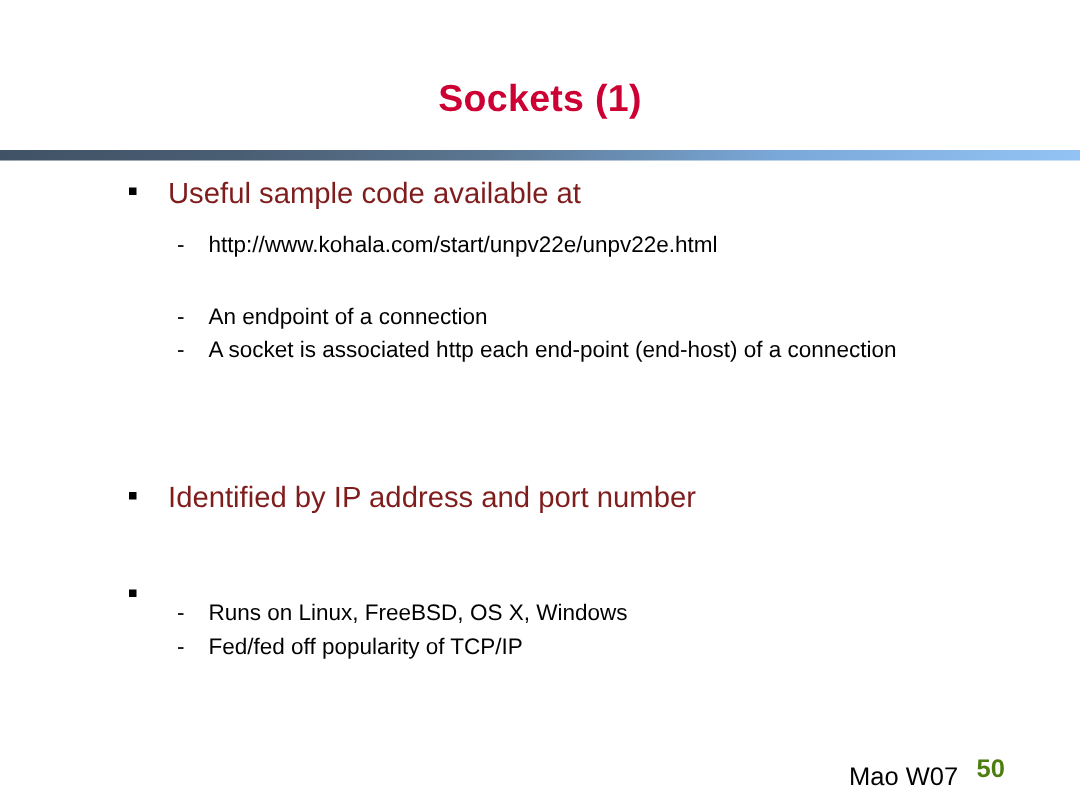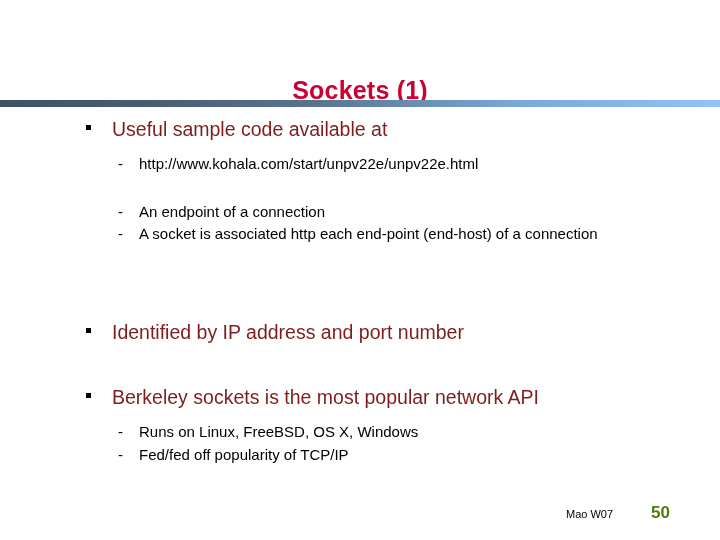--- a/index.html
+++ b/index.html
@@ -22,21 +22,20 @@
     position: absolute;
     left: 0;
     top: 53px;
     width: 720px;
     text-align: center;
     font-size: 25px;
     font-weight: bold;
     color: #cc0033;
     letter-spacing: 0.2px;
     line-height: 1.1;
-    margin-top: 24px;
   }
   
   .title-rule {
     position: absolute;
     left: 0;
     top: 100px;
     width: 720px;
     height: 7px;
     background: linear-gradient(to right, #3f5266 0%, #4a5e73 22%, #5b7691 45%, #7aa8d8 72%, #93c3f5 100%);
   }
@@ -93,21 +92,21 @@
   .blk-3 { position: absolute; left: 0; top: 203px; width: 720px; }
   .blk-4 { position: absolute; left: 0; top: 268px; width: 720px; }
   .blk-4 .l2 { margin-top: 14px; }
   .blk-4 .l2.second { margin-top: 5px; }
 
   
   .footer-author {
     position: absolute;
     left: 566px;
     top: 508px;
-    font-size: 11px;
+    font-size: 17px;
     color: #000000;
   }
   .footer-pagenum {
     position: absolute;
     left: 651px;
     top: 503px;
     font-size: 17px;
     font-weight: bold;
     color: #4d7c0f;
   }
@@ -152,21 +151,20 @@
     <div class="blk-3">
       <div class="l1">
         <span class="bullet"></span>
         <span>Identified by IP address and port number</span>
       </div>
     </div>
 
     <div class="blk-4">
       <div class="l1">
         <span class="bullet"></span>
-        <span>Berkeley sockets is the most popular network API</span>
       </div>
       <div class="l2-group">
         <div class="l2">
           <span class="dash">-</span>
           <span>Runs on Linux, FreeBSD, OS X, Windows</span>
         </div>
         <div class="l2 second">
           <span class="dash">-</span>
           <span>Fed/fed off popularity of TCP/IP</span>
         </div>

